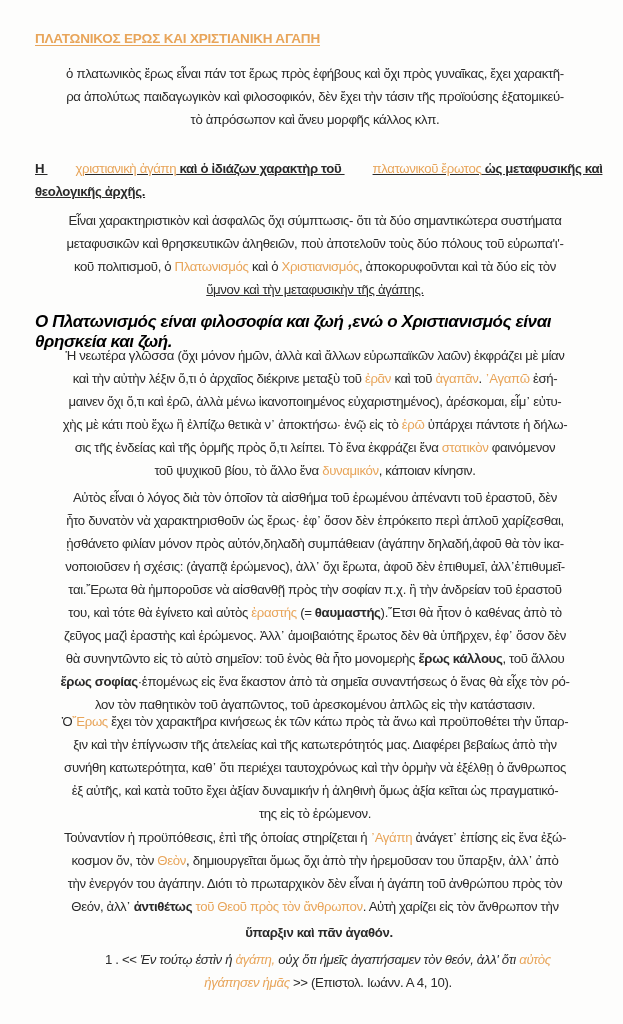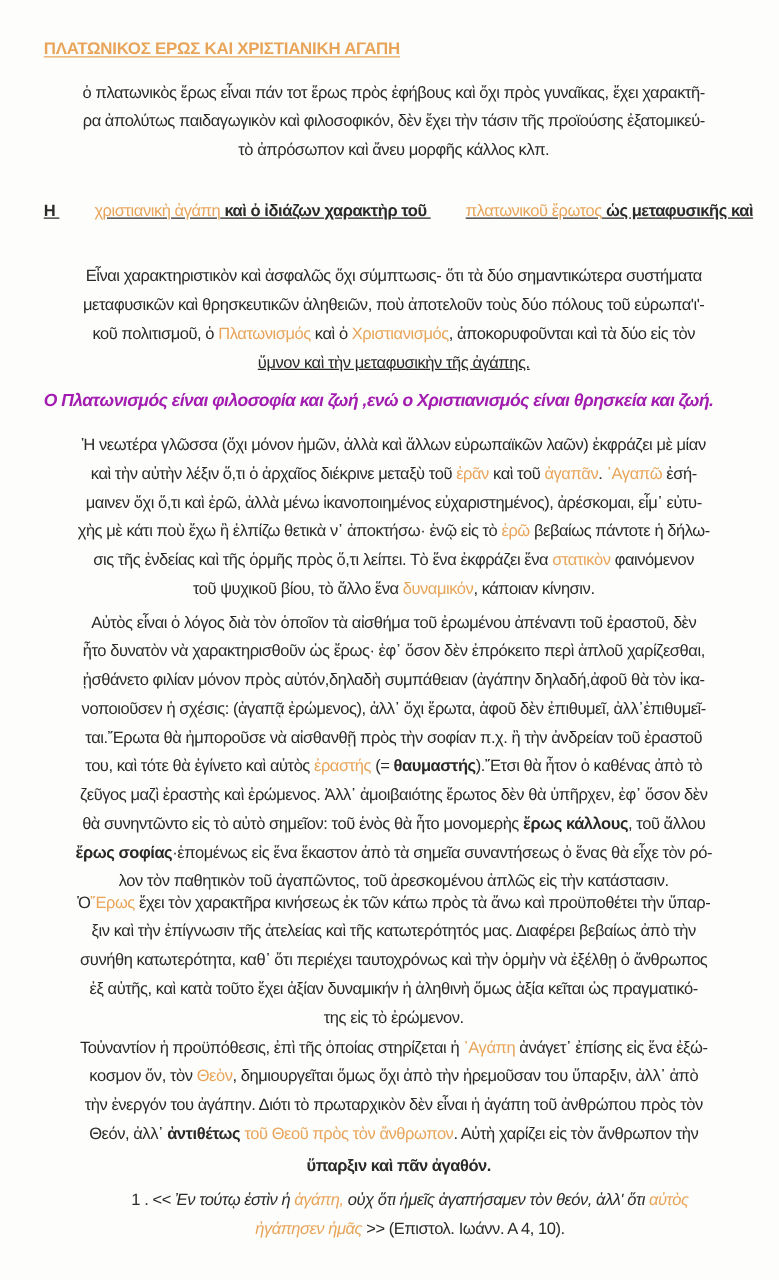--- a/index.html
+++ b/index.html
@@ -17,22 +17,22 @@
   .para {
     position:absolute; left:35px; width:560px; font-size:13.2px; line-height:23px;
     letter-spacing:-0.35px; color:#2a2a2a;text-align:center;
   }
   .heading2 {
     position:absolute; left:35px; width:560px; font-size:13.2px; line-height:23px;
     font-weight:bold; text-decoration:underline; letter-spacing:-0.35px; color:#2a2a2a;
   }
   .heading2 .hl { font-weight:normal;margin-left:28px; }
   .motto {
-    position:absolute; left:35px; top:312px; font-size:14px; font-style:italic; font-weight:bold;
-    color:#a21caf; letter-spacing:-0.4px;
+    position:absolute; left:35px; top:312px; font-size:17px; font-style:italic; font-weight:bold;
+    color:#000000; letter-spacing:-0.4px;
   }
   .u { text-decoration:underline; }
   .b { font-weight:bold; }
   .it { font-style:italic; }
   .line { display:block; white-space:nowrap; }
 </style>
 </head>
 <body>
 
 <div class="page">
@@ -40,36 +40,37 @@
   <div class="title">ΠΛΑΤΩΝΙΚΟΣ ΕΡΩΣ ΚΑΙ ΧΡΙΣΤΙΑΝΙΚΗ ΑΓΑΠΗ</div>
 
   <div class="para" style="top:62px;">
     <span class="line">ὁ πλατωνικὸς ἔρως εἶναι πάν τοτ  ἔρως πρὸς ἐφήβους καὶ ὄχι πρὸς γυναῖκας, ἔχει χαρακτῆ-</span>
     <span class="line">ρα ἀπολύτως παιδαγωγικὸν καὶ φιλοσοφικόν, δὲν ἔχει τὴν τάσιν τῆς προϊούσης ἐξατομικεύ-</span>
     <span class="line">τὸ ἀπρόσωπον καὶ ἄνευ μορφῆς κάλλος κλπ.</span>
   </div>
 
   <div class="heading2" style="top:157px;">
     <span class="line"><span>Η </span><span class="hl">χριστιανικὴ ἀγάπη</span><span> καὶ ὁ ἰδιάζων χαρακτὴρ τοῦ </span><span class="hl">πλατωνικοῦ ἔρωτος</span><span> ὡς μεταφυσικῆς καὶ</span></span>
+    <span class="line">θεολογικῆς ἀρχῆς.</span>
   </div>
 
   <div class="para" style="top:209px;">
     <span class="line">Εἶναι χαρακτηριστικὸν καὶ ἀσφαλῶς ὄχι σύμπτωσις- ὅτι τὰ δύο σημαντικώτερα συστήματα</span>
     <span class="line">μεταφυσικῶν καὶ θρησκευτικῶν ἀληθειῶν, ποὺ ἀποτελοῦν τοὺς δύο πόλους τοῦ εὐρωπα'ι'-</span>
     <span class="line"><span>κοῦ πολιτισμοῦ, ὁ </span><span class="hl">Πλατωνισμός</span><span> καὶ ὁ </span><span class="hl">Χριστιανισμός</span><span>, ἀποκορυφοῦνται καὶ τὰ δύο εἰς τὸν</span></span>
     <span class="line u">ὕμνον καὶ τὴν μεταφυσικὴν τῆς ἀγάπης.</span>
   </div>
 
   <div class="motto">Ο Πλατωνισμός είναι φιλοσοφία και ζωή ,ενώ ο Χριστιανισμός είναι θρησκεία και ζωή.</div>
 
   <div class="para" style="top:344px;">
     <span class="line">Ἡ  νεωτέρα γλῶσσα (ὄχι μόνον ἡμῶν, ἀλλὰ καὶ ἄλλων εὐρωπαϊκῶν λαῶν) ἐκφράζει μὲ μίαν</span>
     <span class="line"><span>καὶ τὴν αὐτὴν λέξιν ὅ,τι ὁ ἀρχαῖος διέκρινε μεταξὺ τοῦ </span><span class="hl">ἐρᾶν</span><span> καὶ τοῦ </span><span class="hl">ἀγαπᾶν</span><span>. </span><span class="hl">᾿Αγαπῶ</span><span> ἐσή-</span></span>
     <span class="line">μαινεν ὄχι ὅ,τι καὶ ἐρῶ, ἀλλὰ μένω ἱκανοποιημένος εὐχαριστημένος), ἀρέσκομαι, εἶμ᾿ εὐτυ-</span>
-    <span class="line"><span>χὴς μὲ κάτι ποὺ ἔχω ἢ ἐλπίζω θετικὰ ν᾿ ἀποκτήσω· ἐνῷ εἰς τὸ </span><span class="hl">ἐρῶ</span><span> βεβαίως πάντοτε ἡ δήλω-</span></span>
+    <span class="line"><span>χὴς μὲ κάτι ποὺ ἔχω ἢ ἐλπίζω θετικὰ ν᾿ ἀποκτήσω· ἐνῷ εἰς τὸ </span><span class="hl">ἐρῶ</span><span> ὑπάρχει πάντοτε ἡ δήλω-</span></span>
     <span class="line"><span>σις τῆς ἐνδείας καὶ τῆς ὁρμῆς πρὸς ὅ,τι λείπει. Τὸ ἕνα ἐκφράζει ἕνα </span><span class="hl">στατικὸν</span><span> φαινόμενον</span></span>
     <span class="line"><span>τοῦ ψυχικοῦ βίου, τὸ ἄλλο ἕνα </span><span class="hl">δυναμικόν</span><span>, κάποιαν κίνησιν.</span></span>
   </div>
 
   <div class="para" style="top:486px;">
     <span class="line">Αὐτὸς εἶναι ὁ λόγος διὰ τὸν ὁποῖον τὰ αἰσθήμα τοῦ ἐρωμένου ἀπέναντι τοῦ ἐραστοῦ, δὲν</span>
     <span class="line">ἦτο δυνατὸν νὰ χαρακτηρισθοῦν ὡς ἔρως· ἐφ᾿ ὅσον δὲν ἐπρόκειτο περὶ ἁπλοῦ χαρίζεσθαι,</span>
     <span class="line">ᾐσθάνετο φιλίαν μόνον πρὸς αὐτόν,δηλαδὴ συμπάθειαν (ἀγάπην δηλαδή,ἀφοῦ θὰ τὸν ἱκα-</span>
     <span class="line">νοποιοῦσεν ἡ σχέσις: (ἀγαπᾷ ἐρώμενος), ἀλλ᾿ ὄχι ἔρωτα, ἀφοῦ δὲν ἐπιθυμεῖ, ἀλλ᾿ἐπιθυμεῖ-</span>
     <span class="line">ται.῎Ερωτα θὰ ἠμποροῦσε νὰ αἰσθανθῇ πρὸς τὴν σοφίαν π.χ. ἢ τὴν ἀνδρείαν τοῦ ἐραστοῦ</span>

